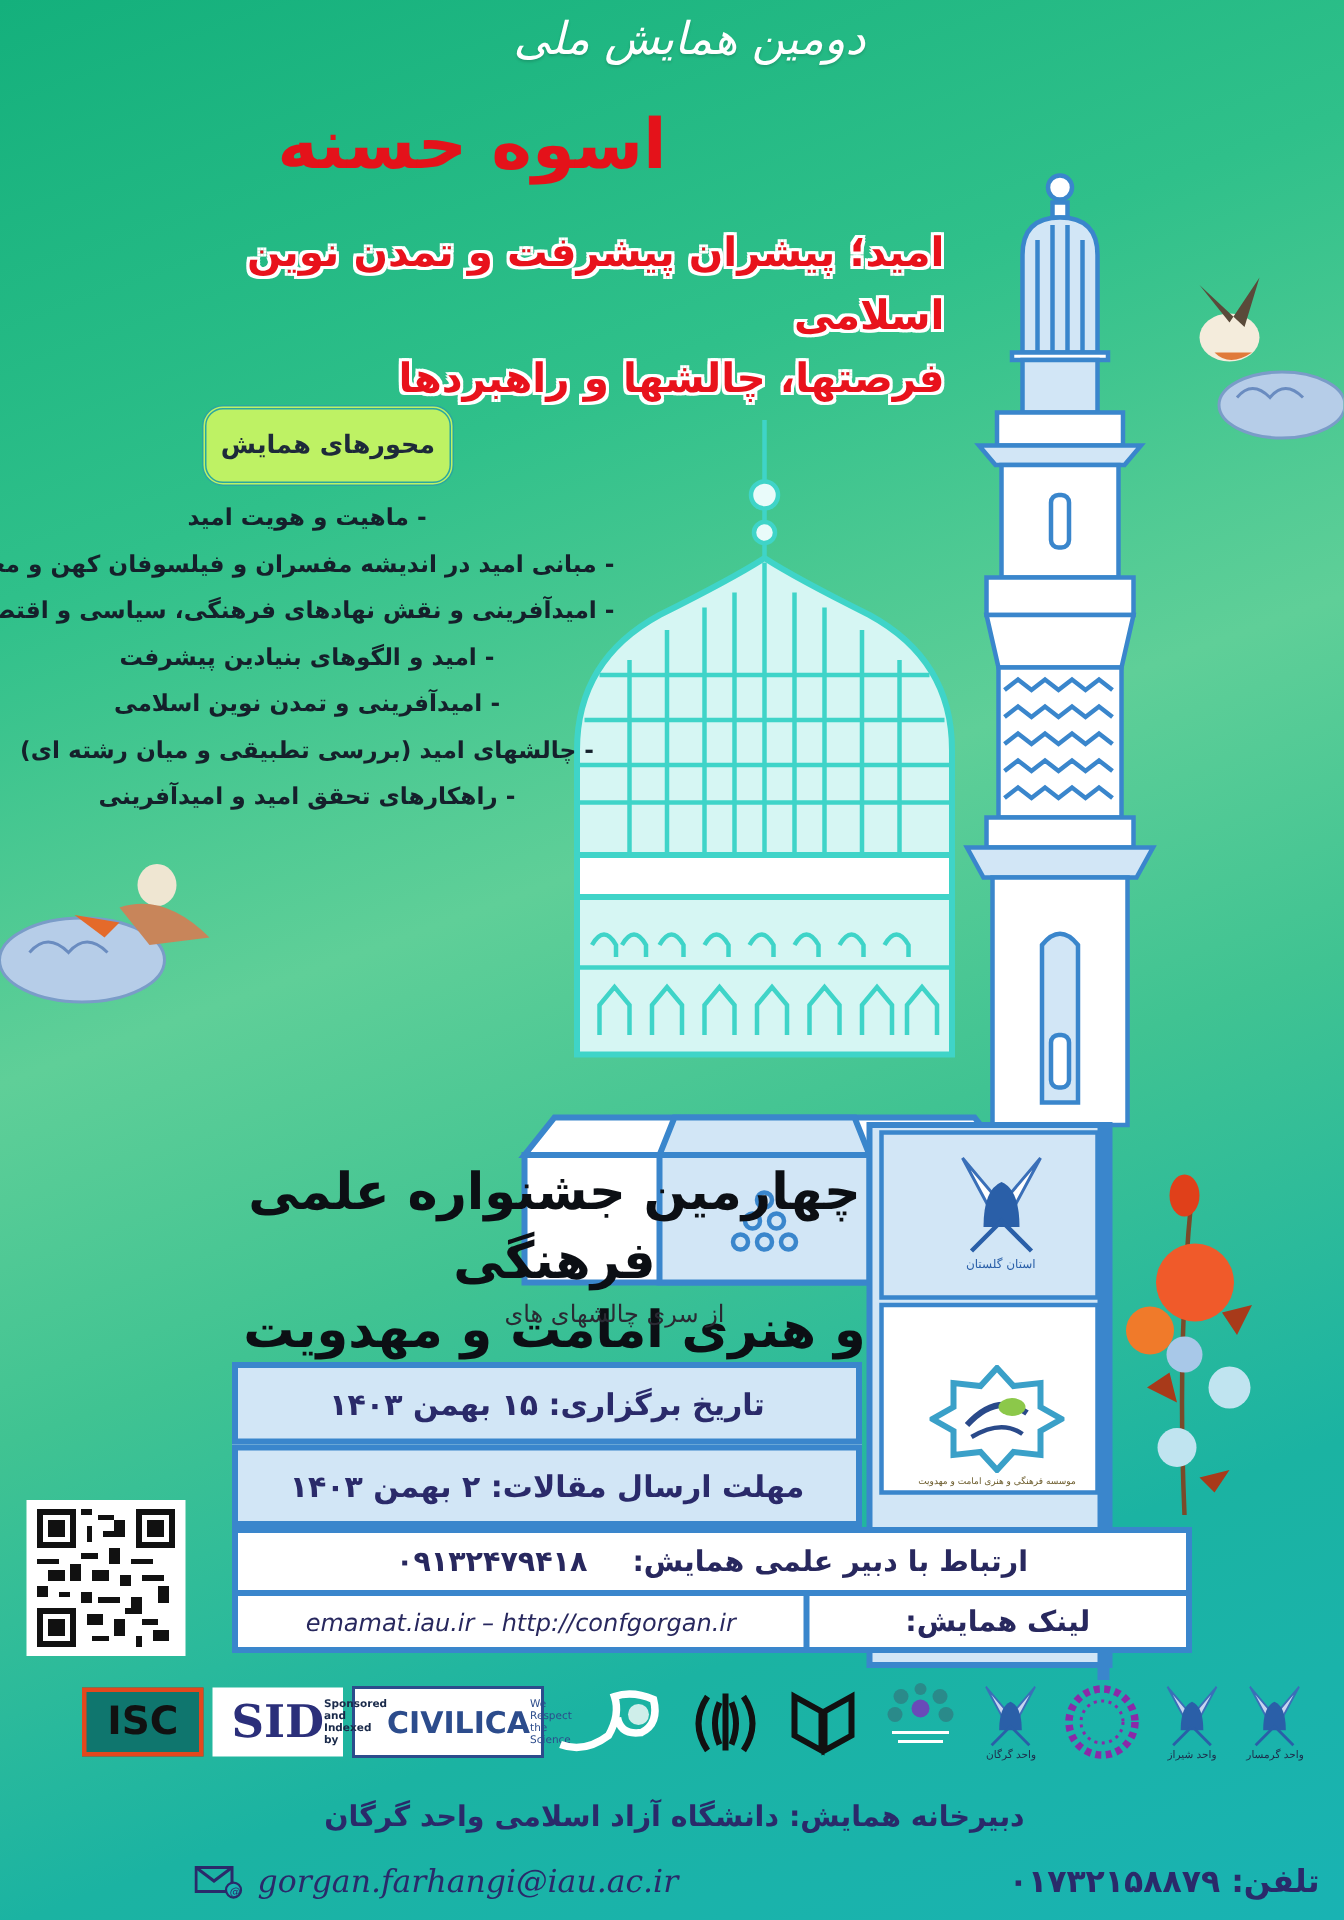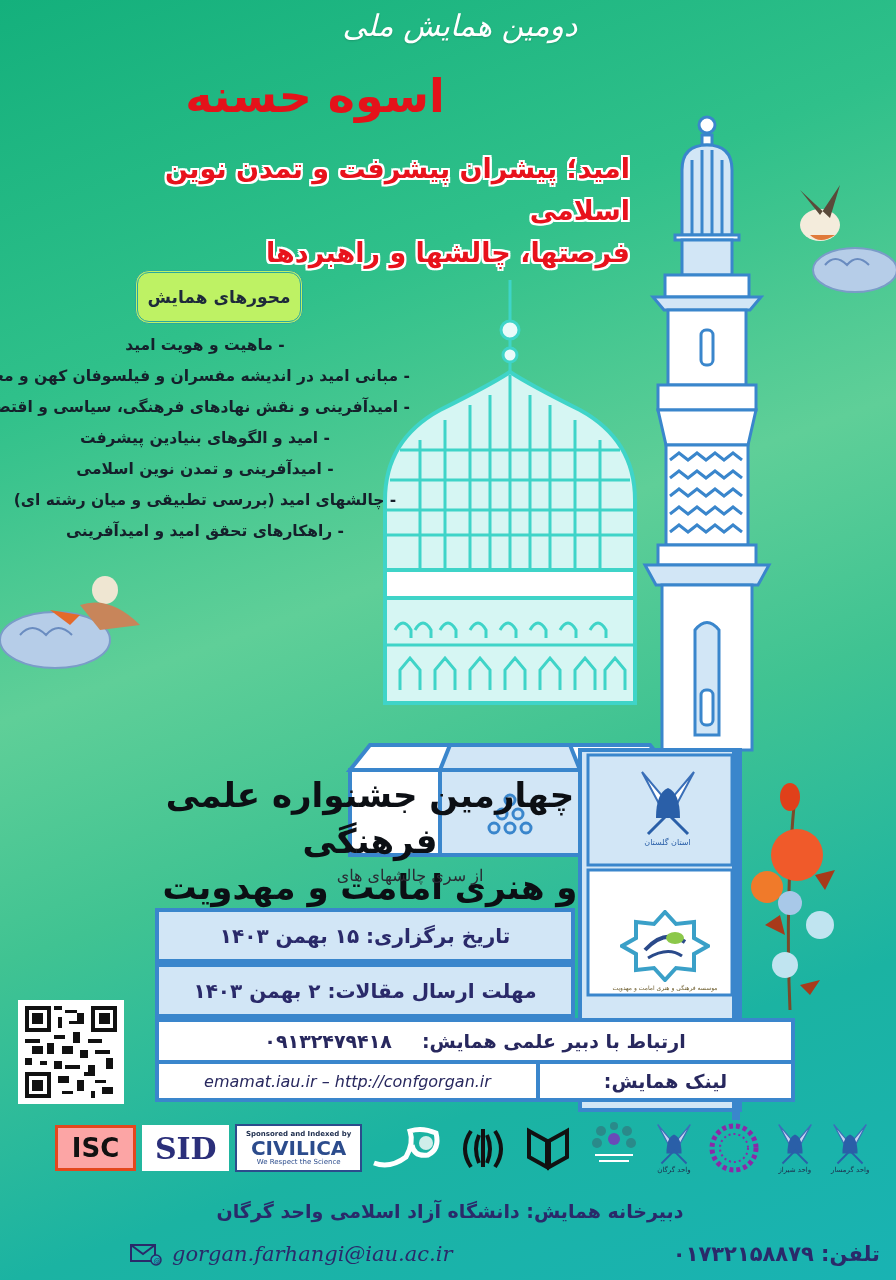--- a/index.html
+++ b/index.html
@@ -35,23 +35,23 @@
   .contact-row { left: 155px; top: 1018px; width: 640px; height: 46px; background: #fff; border: 4px solid #3a86cc; display: flex; align-items: center; justify-content: center; gap: 30px; color: #28285e; font-weight: bold; font-size: 19px; }
   .link-row { left: 155px; top: 1064px; width: 640px; height: 38px; display: flex; background: #fff; border: 4px solid #3a86cc; border-top: none; }
   .link-label { width: 255px; border-left: 4px solid #3a86cc; display: flex; align-items: center; justify-content: center; color: #28285e; font-weight: bold; font-size: 19px; }
   .link-url { flex: 1; display: flex; align-items: center; justify-content: center; color: #28285e; font-style: italic; font-size: 16px; direction: ltr; font-family: "DejaVu Sans", sans-serif; }
 
   
   .qr { left: 18px; top: 1000px; width: 106px; height: 104px; background: #fff; padding: 6px; }
 
   
   .logos { left: 55px; top: 1118px; width: 820px; height: 60px; display: flex; align-items: center; gap: 6px; direction: ltr; }
-  .logo-isc { width: 82px; height: 46px; background: #fca5a5; border: 3px solid #e4471d; display: flex; align-items: center; justify-content: center; color: #111; font-weight: bold; font-size: 26px; font-family: "DejaVu Sans", sans-serif; }
+  .logo-isc { width: 82px; height: 46px; background: #0f766e; border: 3px solid #e4471d; display: flex; align-items: center; justify-content: center; color: #111; font-weight: bold; font-size: 26px; font-family: "DejaVu Sans", sans-serif; }
   .logo-sid { width: 88px; height: 46px; background: #fff; display: flex; align-items: center; justify-content: center; color: #2b2f7a; font-weight: bold; font-size: 30px; font-family: "DejaVu Serif", serif; }
-  .logo-civ { width: 128px; height: 48px; background: #fff; border: 2px solid #2c4c8c; display: flex; flex-direction: column; align-items: center; justify-content: center; color: #2c4c8c; }
+  .logo-civ { width: 128px; height: 48px; background: #fff; border: 2px solid #2c4c8c; display: flex; flex-direction: row; align-items: center; justify-content: center; color: #2c4c8c; }
   .logo-civ .s1 { font-size: 7px; font-weight: bold; color: #1a2a4a; }
   .logo-civ .s2 { font-size: 20px; font-weight: bold; line-height: 20px; }
   .logo-civ .s3 { font-size: 7px; color: #2c4c8c; }
   .logo-generic { height: 54px; display: flex; align-items: center; justify-content: center; }
 
   
   .secretariat { left: 210px; top: 1200px; width: 480px; text-align: center; color: #2a2a6a; font-weight: bold; font-size: 19px; }
   .footer-row { left: 130px; top: 1234px; width: 766px; height: 40px; display: flex; align-items: center; justify-content: space-between; }
   .phone { color: #2a2a6a; font-weight: bold; font-size: 21px; padding-right: 16px; }
   .email { color: #2a2a6a; font-style: italic; font-size: 21px; font-family: "DejaVu Serif", serif; direction: ltr; display: flex; align-items: center; gap: 10px; }

